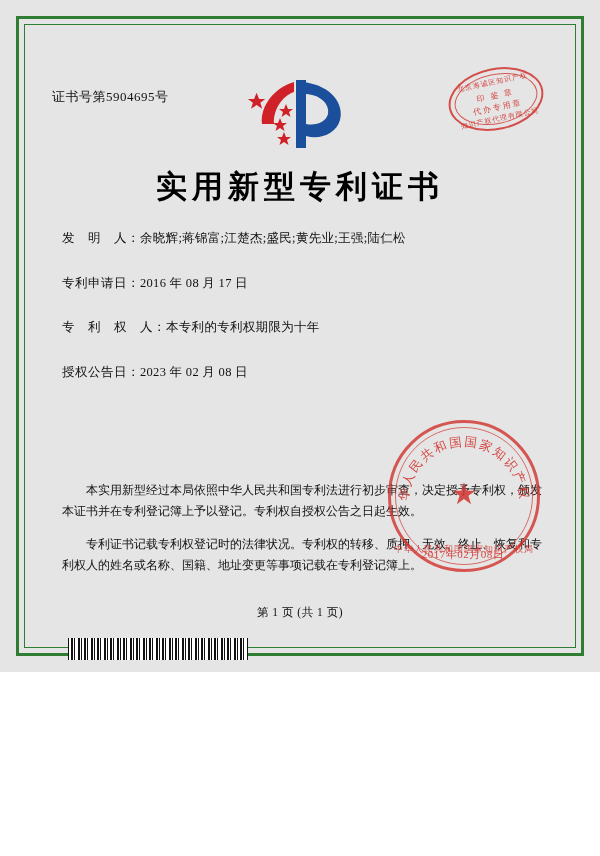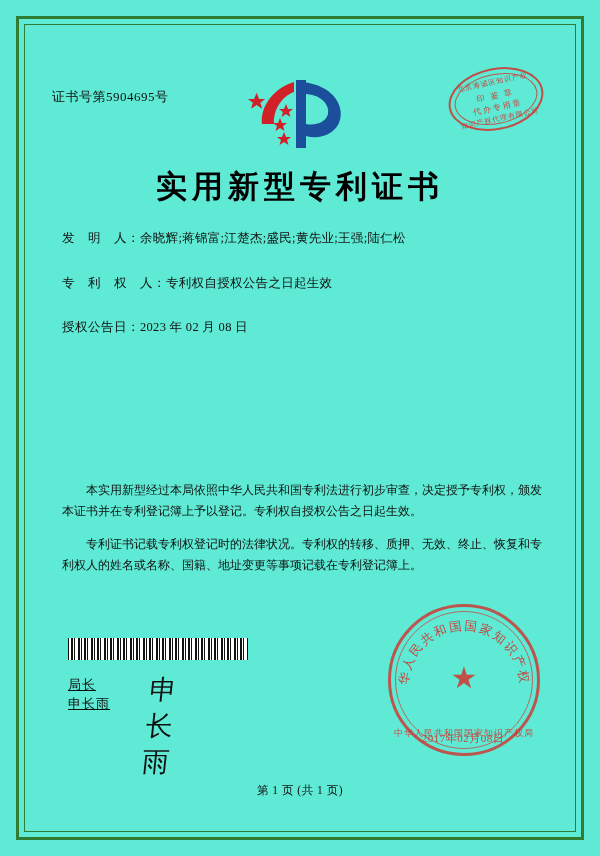--- a/index.html
+++ b/index.html
@@ -10,22 +10,22 @@
   body {
     width: 600px;
     height: 856px;
     font-family: "Liberation Serif", serif;
     color: #1a1a1a;
     overflow: hidden;
   }
   .page {
     position: relative;
     width: 600px;
-    height: 856px;
-    background: #5eead4;
+    height: 672px;
+    background: #e5e5e5;
     overflow: hidden;
   }
 
   
   .border-outer {
     position: absolute;
     left: 16px;
     top: 16px;
     right: 16px;
     bottom: 16px;
@@ -277,21 +277,21 @@
     font-size: 11px;
     letter-spacing: 0.5px;
     opacity: 0.9;
   }
 
   
   .footer {
     position: absolute;
     left: 0;
     right: 0;
-    bottom: 10px;
+    bottom: 4px;
     text-align: center;
     font-size: 11.5px;
     color: #111;
     letter-spacing: 0.5px;
   }
 </style>
 </head>
 <body>
 
 <div class="page">
@@ -328,21 +328,24 @@
       <div class="st-txt st-l4">知识产权代理有限公司</div>
     </div>
 
     <div class="title">实用新型专利证书</div>
 
     <div class="fields">
       <div class="field">
         <span class="lbl">发　明　人：</span><span class="val">余晓辉;蒋锦富;江楚杰;盛民;黄先业;王强;陆仁松</span>
       </div>
       <div class="field">
-        <span class="lbl">专　利　权　人：</span><span class="val">专利权自授权公告之日起生效</span>
+        <span class="lbl">专利申请日：</span><span class="val">2016 年 08 月 17 日</span>
+      </div>
+      <div class="field">
+        <span class="lbl">专　利　权　人：</span><span class="val">本专利的专利权期限为十年</span>
       </div>
       <div class="field">
         <span class="lbl">授权公告日：</span><span class="val">2023 年 02 月 08 日</span>
       </div>
     </div>
 
     <div class="paras">
       <p class="para">本实用新型经过本局依照中华人民共和国专利法进行初步审查，决定授予专利权，颁发本证书并在专利登记簿上予以登记。专利权自授权公告之日起生效。</p>
       <p class="para">专利证书记载专利权登记时的法律状况。专利权的转移、质押、无效、终止、恢复和专利权人的姓名或名称、国籍、地址变更等事项记载在专利登记簿上。</p>
     </div>

